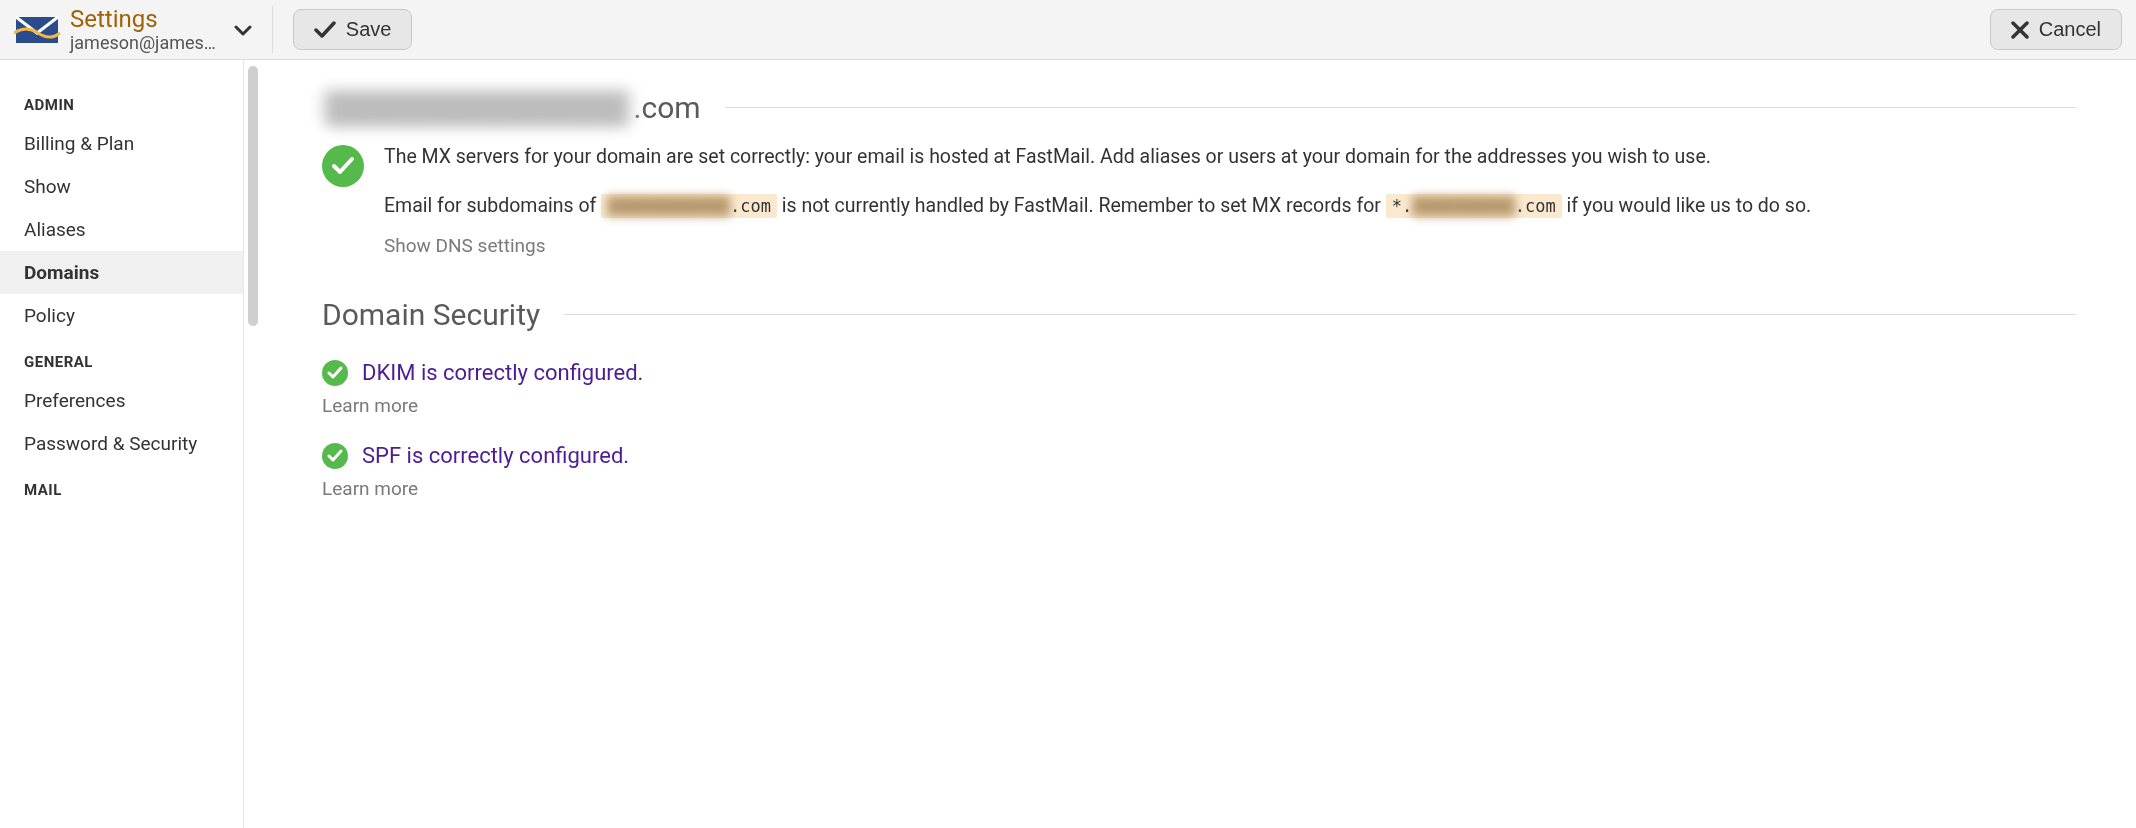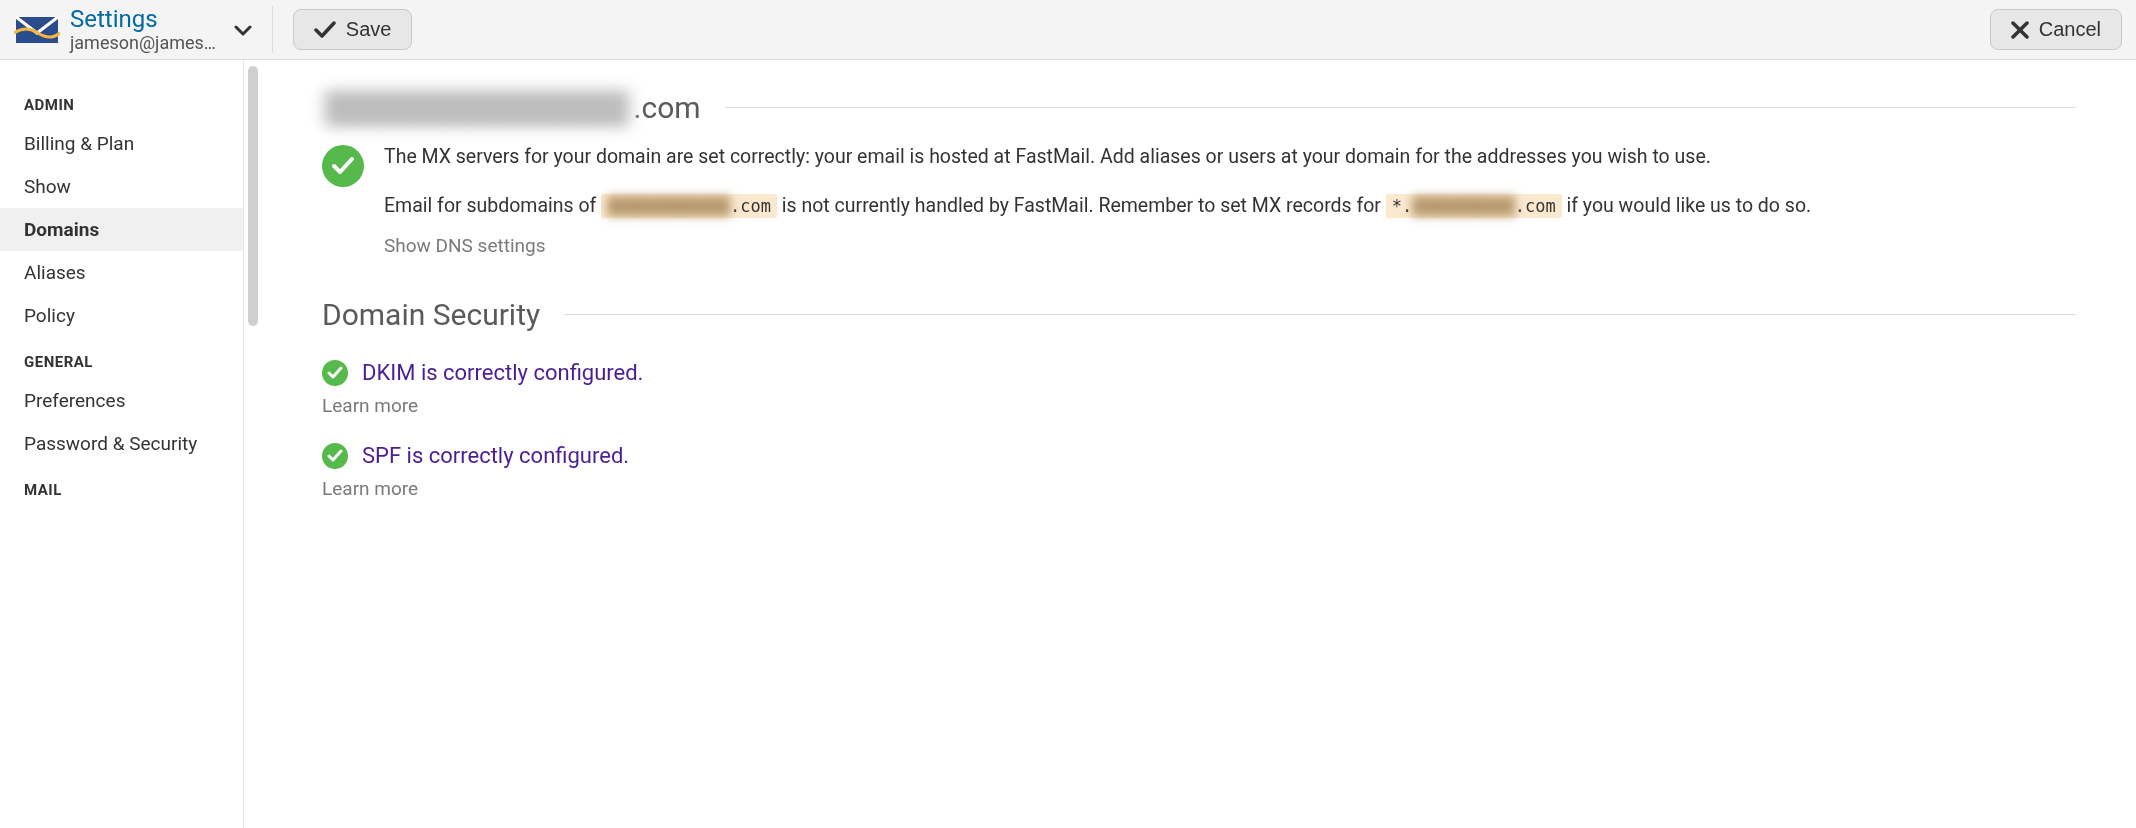--- a/index.html
+++ b/index.html
@@ -31,21 +31,21 @@
     margin-right: 20px;
   }
   .logo-box {
     width: 46px;
     height: 34px;
     display: inline-flex;
     position: relative;
   }
   .title-block { display: flex; align-items: center; gap: 18px; }
   .title-text { display: flex; flex-direction: column; line-height: 1.1; }
-  .title-main { font-size: 24px; color: #0369a1; font-weight: 400; }
+  .title-main { font-size: 24px; color: #a16207; font-weight: 400; }
   .title-sub  { font-size: 18px; color: #555; }
   .chev { font-size: 20px; color: #444; }
 
   .btn {
     display: inline-flex;
     align-items: center;
     gap: 10px;
     background: #e7e7e7;
     border: 1px solid #c9c9c9;
     border-radius: 8px;
@@ -260,22 +260,22 @@
     <span>Cancel</span>
   </button>
 </div>
 
 <div class="body-wrap">
 
   <div class="sidebar">
     <div class="side-section-title">ADMIN</div>
     <div class="side-item">Billing &amp; Plan</div>
     <div class="side-item">Show</div>
+    <div class="side-item">Aliases</div>
     <div class="side-item active">Domains</div>
-    <div class="side-item">Aliases</div>
     <div class="side-item">Policy</div>
 
     <div class="side-section-title">GENERAL</div>
     <div class="side-item">Preferences</div>
     <div class="side-item">Password &amp; Security</div>
 
     <div class="side-section-title">MAIL</div>
   </div>
 
   <div class="scroll-gutter">

